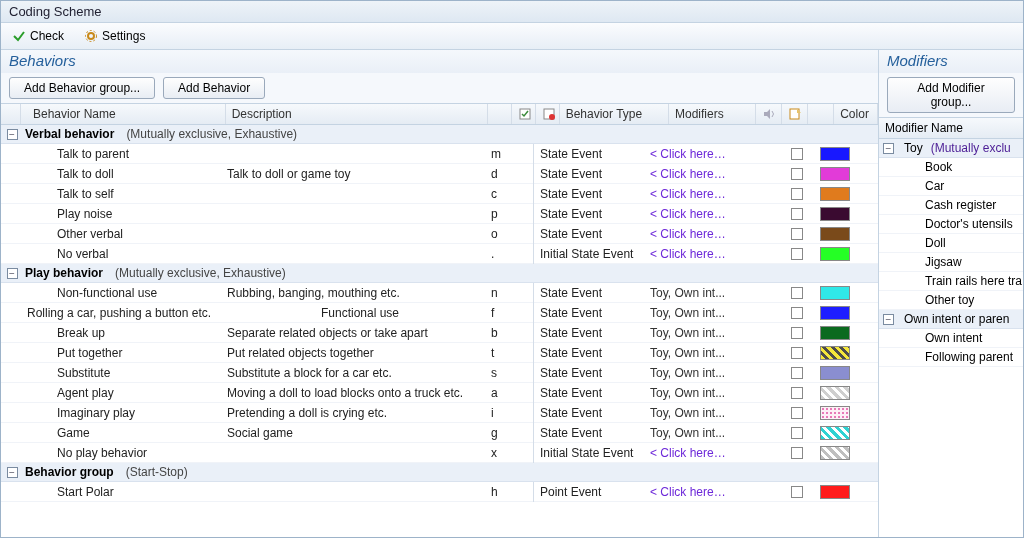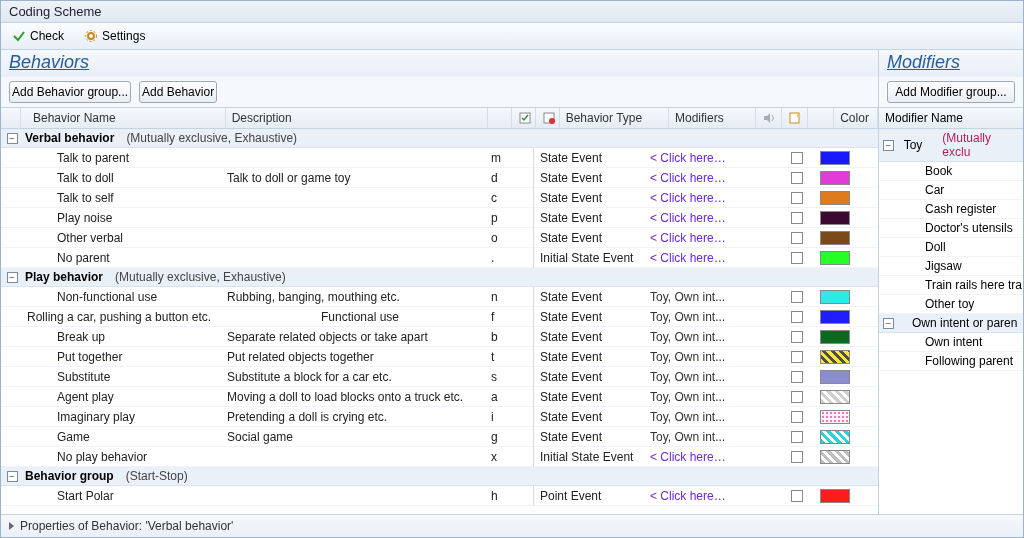--- a/index.html
+++ b/index.html
@@ -4,23 +4,23 @@
 <style>
   * { box-sizing: border-box; margin: 0; padding: 0; font-family: "Segoe UI", Tahoma, sans-serif; font-size: 12px; }
   html, body { width: 1024px; height: 538px; overflow: hidden; background: #f0f0f0; }
   .window { width: 1024px; height: 538px; display: flex; flex-direction: column; border: 1px solid #9db3c9; }
   .titlebar { background: linear-gradient(#eef3f8,#dee8f2); padding: 3px 8px; font-size: 13px; border-bottom: 1px solid #c4d3e2; color: #223; }
   .toolbar { background: linear-gradient(#fbfcfe,#e7eef6); padding: 3px 6px; display: flex; gap: 10px; border-bottom: 1px solid #c4d3e2; }
   .tool-btn { display: flex; align-items: center; gap: 4px; padding: 2px 4px; cursor: pointer; border: 1px solid transparent; border-radius: 2px; }
   .main { flex: 1; display: flex; overflow: hidden; }
   .left-pane { flex: 1; display: flex; flex-direction: column; border-right: 1px solid #c4d3e2; overflow: hidden; }
   .right-pane { width: 144px; display: flex; flex-direction: column; overflow: hidden; }
-  .pane-title { font-size: 18px; color: #245f9b; font-style: italic; padding: 2px 8px 4px; background: linear-gradient(#f5f8fc,#e9eff7); text-decoration: underline; }
+  .pane-title { font-size: 15px; color: #245f9b; font-style: italic; padding: 2px 8px 4px; background: linear-gradient(#f5f8fc,#e9eff7); }
   .button-row { padding: 4px 8px; display: flex; gap: 8px; background: #f5f8fc; }
-  .btn { background: linear-gradient(#fefefe,#e8edf4); border: 1px solid #9aa9bb; border-radius: 3px; padding: 3px 2px; cursor: pointer; font-size: 12px; }
+  .btn { background: linear-gradient(#fefefe,#e8edf4); border: 1px solid #9aa9bb; border-radius: 3px; padding: 3px 14px; cursor: pointer; font-size: 12px; }
   .col-headers { display: flex; background: linear-gradient(#f6f9fc,#e5ecf4); border-top: 1px solid #c4d3e2; border-bottom: 1px solid #c4d3e2; }
   .ch { padding: 3px 6px; border-right: 1px solid #d4dde8; color: #333; white-space: nowrap; overflow: hidden; }
   .tree-body { flex: 1; overflow-y: auto; background: #fff; }
   .group-row { display: flex; align-items: center; background: #eaf0f8; border-bottom: 1px solid #d9e2ee; padding: 2px 4px; }
   .expander { width: 11px; height: 11px; border: 1px solid #7a8ba0; background: #fff; font-size: 10px; line-height: 9px; text-align: center; margin-right: 6px; cursor: pointer; color: #556; }
   .group-name { font-weight: bold; }
   .group-meta { margin-left: 12px; color: #444; }
   .behavior-row { display: flex; align-items: center; border-bottom: 1px solid #f0f3f8; height: 20px; }
   .cell { padding: 1px 6px; white-space: nowrap; overflow: hidden; text-overflow: ellipsis; }
   .plain { color: #222; }
@@ -217,21 +217,21 @@
             <div class="cell w-icoD"></div>
             <div class="cell w-chk">
               <div class="checkbox"></div>
             </div>
             <div class="cell w-color">
               <div class="swatch" style="background:#7a4a1a;"></div>
             </div>
           </div>
           <div class="behavior-row">
             <div class="cell w-exp"></div>
-            <div class="cell w-name plain">No parent</div>
+            <div class="cell w-name plain">No verbal</div>
             <div class="cell w-desc plain"></div>
             <div class="cell w-key plain">.</div>
             <div class="cell w-icoA"></div>
             <div class="sep"></div>
             <div class="cell w-type plain">Initial State Event</div>
             <div class="cell w-mod modcell">&lt; Click here t...</div>
             <div class="cell w-icoC"></div>
             <div class="cell w-icoD"></div>
             <div class="cell w-chk">
               <div class="checkbox"></div>
@@ -440,38 +440,34 @@
     <div class="right-pane">
       <div class="pane-title">Modifiers</div>
       <div class="button-row">
         <button class="btn" style="flex:1">Add Modifier group...</button>
       </div>
       <div class="mod-col-header">Modifier Name</div>
       <div class="tree-body" id="modifier-tree">
           <div class="mod-group-row">
             <div class="expander">−</div>
             <span style="margin-left:4px">Toy</span>
-            <span style="margin-left:20px;color:#be185d">(Mutually exclu</span>
+            <span style="margin-left:8px;color:#4c1d95">(Mutually exclu</span>
           </div>
           <div class="mod-item-row">Book</div>
           <div class="mod-item-row">Car</div>
           <div class="mod-item-row">Cash register</div>
           <div class="mod-item-row">Doctor's utensils</div>
           <div class="mod-item-row">Doll</div>
           <div class="mod-item-row">Jigsaw</div>
           <div class="mod-item-row">Train rails here tra</div>
           <div class="mod-item-row">Other toy</div>
           <div class="mod-group-row">
             <div class="expander">−</div>
-            <span style="margin-left:12px">Own intent or paren</span>
+            <span style="margin-left:4px">Own intent or paren</span>
           </div>
           <div class="mod-item-row">Own intent</div>
           <div class="mod-item-row">Following parent</div>
         </div>
     </div>
   </div>
 
-  <div class="properties-bar">
-    <span class="tri"></span>
-    <span>Properties of Behavior: 'Verbal behavior'</span>
-  </div>
 
 </div>
 
 </body></html>

